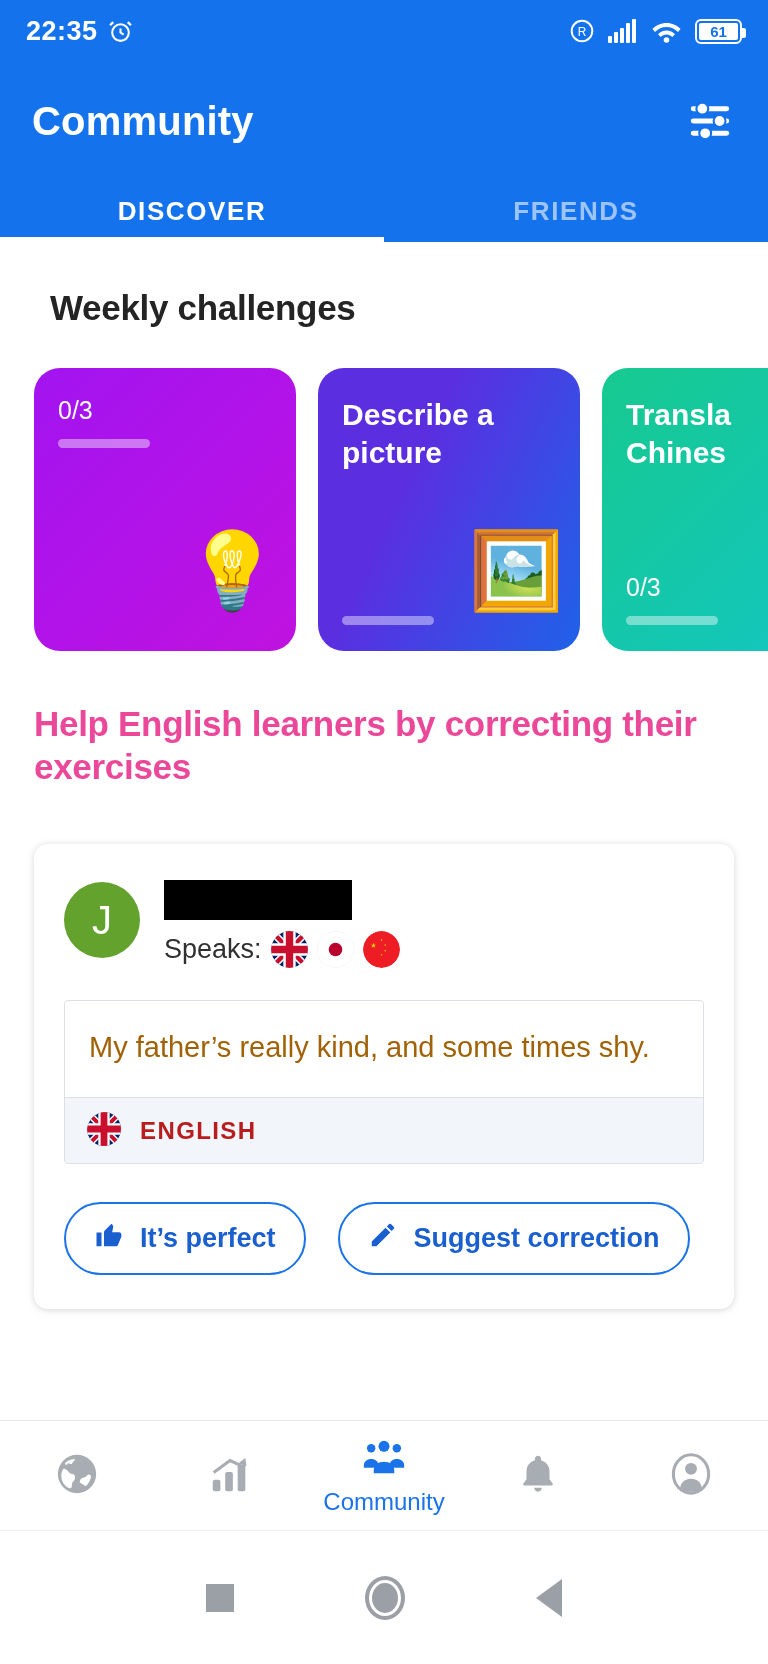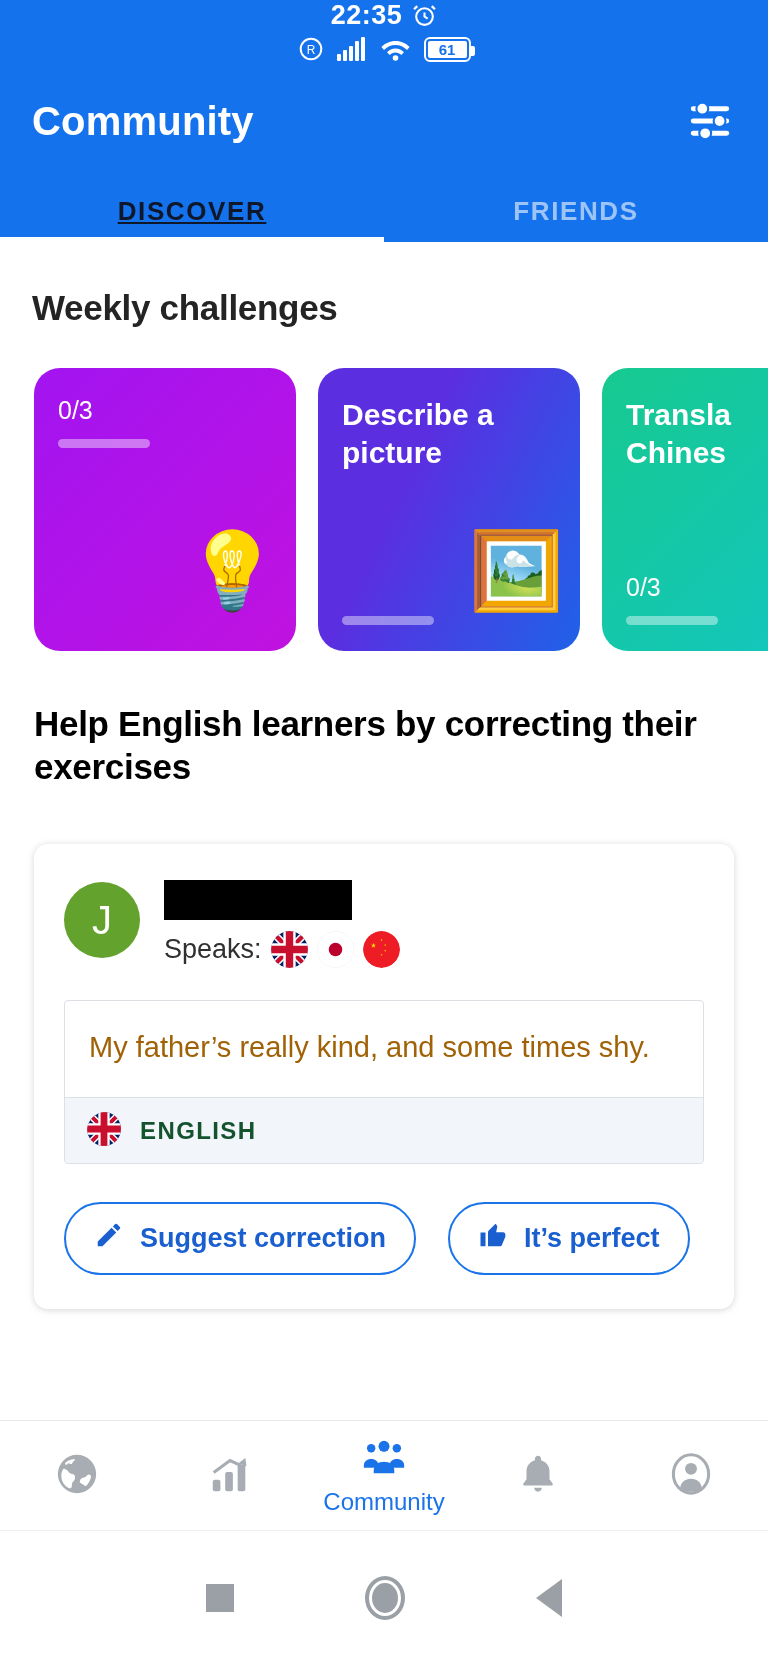--- a/index.html
+++ b/index.html
@@ -9,21 +9,20 @@
     background:#ffffff;
     overflow:hidden;
     position:relative;
   }
 
   
   .statusbar{
     height:62px; background:#1472ec; color:#fff;
     display:flex; align-items:center; justify-content:space-between;
     padding:0 26px;
-    flex-direction:column;
   }
   .sb-left{ display:flex; align-items:center; gap:10px; }
   .sb-time{ font-size:27px; font-weight:700; letter-spacing:.5px; }
   .sb-right{ display:flex; align-items:center; gap:13px; }
   .alarm-icon{ width:25px; height:25px; }
   .reg-icon{ width:26px; height:26px; }
   .signal-icon{ width:30px; height:24px; }
   .wifi-icon{ width:31px; height:24px; }
   .battery{
     width:47px; height:25px; border:2.5px solid #fff; border-radius:6px;
@@ -48,30 +47,30 @@
   .appbar-title{ color:#fff; font-size:40px; font-weight:700; letter-spacing:.2px; }
   .filter-btn{ width:52px; height:52px; display:flex; align-items:center; justify-content:center; }
 
   
   .tabs{ background:#1472ec; display:flex; height:62px; position:relative; }
   .tab{
     flex:1; display:flex; align-items:center; justify-content:center;
     font-size:26px; font-weight:700; letter-spacing:1.6px;
     color:rgba(255,255,255,.58);
   }
-  .tab.active{ color:#0f172a;text-decoration:underline; }
+  .tab.active{ color:#ffffff; }
   .tab-indicator{
     position:absolute; bottom:0; left:0; width:50%; height:5px; background:#ffffff;
   }
 
   
   .content{ background:#fff; }
   .section-title{
     font-size:35px; font-weight:700; color:#242424;
-    padding:46px 34px 0 32px; letter-spacing:-.3px;
+    padding:46px 34px 0 50px; letter-spacing:-.3px;
   }
 
   
   .cards-row{
     display:flex; gap:22px; padding:40px 0 0 34px; overflow:hidden;
   }
   .card{
     min-width:262px; width:262px; height:283px; border-radius:26px;
     position:relative; padding:28px 24px 26px 24px;
     display:flex; flex-direction:column; justify-content:space-between;
@@ -86,21 +85,21 @@
   .progress-track{
     height:9px; border-radius:6px; background:rgba(255,255,255,.42); width:92px;
   }
   .card-emoji{
     position:absolute; right:16px; bottom:42px; font-size:76px; z-index:2;
     line-height:1;
   }
 
   
   .help-heading{
-    font-size:35px; font-weight:700; color:#000000;
+    font-size:35px; font-weight:700; color:#ec4899;
     padding:52px 34px 0 34px; line-height:1.22; letter-spacing:-.3px;
   }
 
   
   .exercise-card{
     margin:56px 34px 0 34px; background:#fff;
     border-radius:14px; box-shadow:0 1px 7px rgba(0,0,0,.17);
     padding:34px 30px 34px 30px;
   }
   .user-row{ display:flex; align-items:flex-start; gap:24px; }
@@ -119,21 +118,21 @@
     margin-top:32px; border:1px solid #dcdfe3; border-radius:4px; overflow:hidden;
   }
   .exercise-text{
     padding:26px 24px 30px 24px; font-size:29px; color:#a16207; line-height:1.38;
   }
   .lang-bar{
     background:#f2f5f9; border-top:1px solid #dcdfe3;
     display:flex; align-items:center; gap:16px; padding:14px 22px;
   }
   .lang-label{
-    font-size:24px; font-weight:700; color:#14532d; letter-spacing:1.4px;text-align:right;
+    font-size:24px; font-weight:700; color:#b91c1c; letter-spacing:1.4px;text-align:right;
   }
 
   .actions{ display:flex; gap:32px; margin-top:38px; }
   .action-btn{
     border:2px solid #1a73e8; border-radius:40px; background:#fff;
     display:flex; align-items:center; justify-content:center; gap:16px;
     padding:16px 28px; color:#1a5fd0; font-size:27px; font-weight:700;
   }
 
   
@@ -334,33 +333,33 @@
           </svg>
         </span>
         <span class="lang-label">ENGLISH</span>
       </div>
     </div>
 
     <div class="actions">
       <div class="action-btn">
         <span>
           <svg viewBox="0 0 24 24" width="30" height="30" fill="#1a5fd0">
-            <path d="M3 17.25V21h3.75L17.8 9.94l-3.75-3.75L3 17.25zM20.7 7.04c.39-.39.39-1.02 0-1.41l-2.34-2.34a1 1 0 0 0-1.41 0l-1.83 1.83 3.75 3.75 1.83-1.83z"></path>
-          </svg>
-        </span>
-        <span>Suggest correction</span>
-      </div>
-      <div class="action-btn">
-        <span>
-          <svg viewBox="0 0 24 24" width="30" height="30" fill="#1a5fd0">
             <path d="M2 10h4v11H2z"></path>
             <path d="M8 21h9.3c.9 0 1.6-.5 1.9-1.3l2.6-6.1c.1-.2.1-.5.1-.7v-1.4c0-1-.8-1.8-1.8-1.8h-5.6l.9-4.1v-.3c0-.4-.2-.8-.4-1.1L14 3 8.6 8.4c-.4.4-.6.9-.6 1.4V21z"></path>
           </svg>
         </span>
         <span>It’s perfect</span>
+      </div>
+      <div class="action-btn">
+        <span>
+          <svg viewBox="0 0 24 24" width="30" height="30" fill="#1a5fd0">
+            <path d="M3 17.25V21h3.75L17.8 9.94l-3.75-3.75L3 17.25zM20.7 7.04c.39-.39.39-1.02 0-1.41l-2.34-2.34a1 1 0 0 0-1.41 0l-1.83 1.83 3.75 3.75 1.83-1.83z"></path>
+          </svg>
+        </span>
+        <span>Suggest correction</span>
       </div>
     </div>
 
   </div>
 </div>
 
 <div class="bottom-nav">
 
   <div class="nav-item">
     <span>

